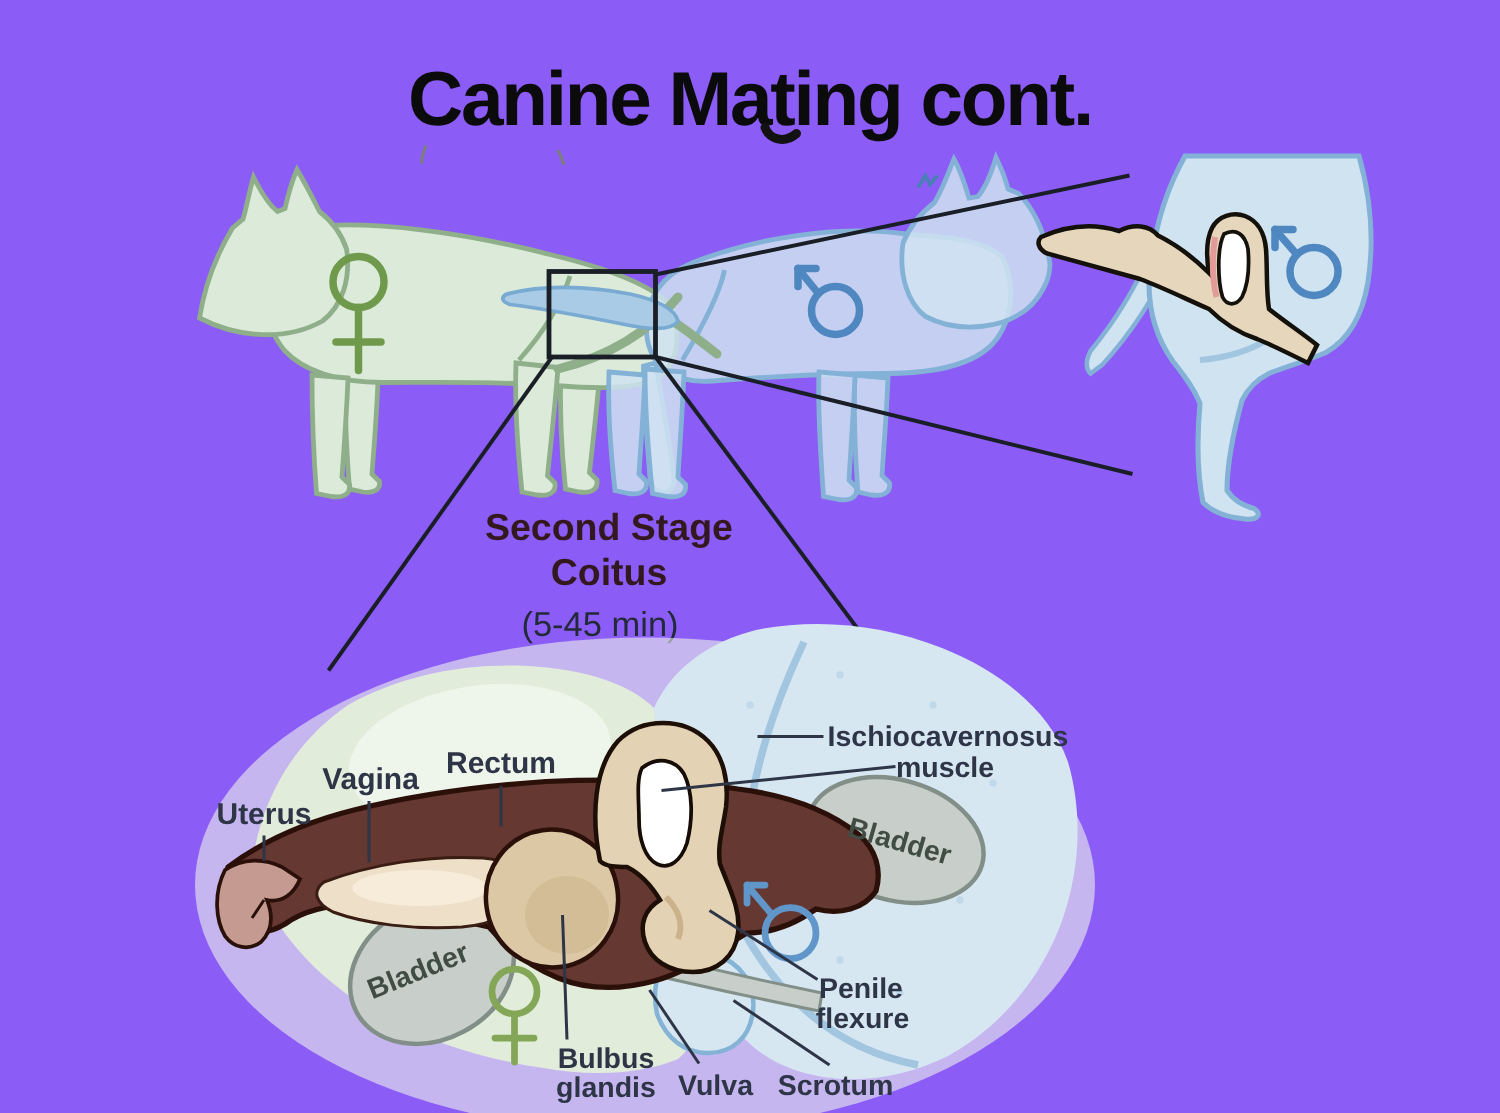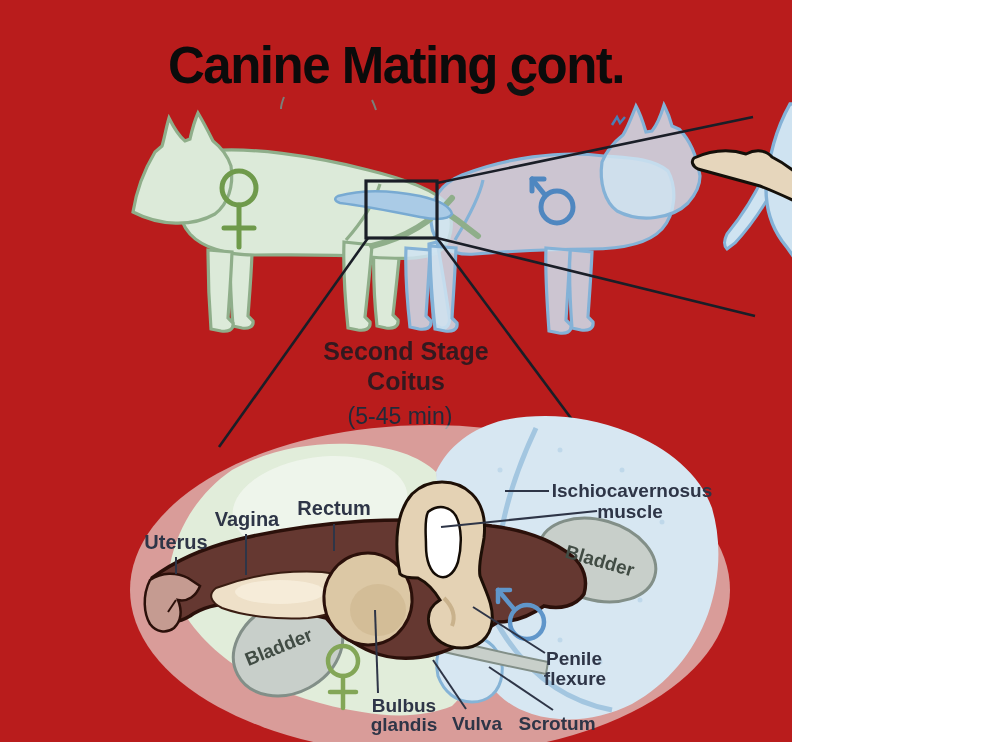--- a/index.html
+++ b/index.html
@@ -1,16 +1,16 @@
 <!DOCTYPE html>
 <html><head>
 <meta charset="utf-8">
 <style>
   html,body{margin:0;padding:0;background:#ffffff;}
-  .slide{position:relative;width:792px;height:742px;background:#b91c1c;overflow:hidden;
+  .slide{position:relative;width:1000px;height:742px;background:#8b5cf6;overflow:hidden;
          font-family:"Liberation Sans", sans-serif;}
   .slide-title{position:absolute;top:36px;left:0;right:0;text-align:center;
     font-size:51px;font-weight:bold;letter-spacing:-1.5px;color:#0b0b0b;margin:0;}
   svg{position:absolute;top:0;left:0;}
   text{font-family:"Liberation Sans", sans-serif;}
   .lbl{font-size:20px;font-weight:600;fill:#2e3547;}
   .lbl-sm{font-size:19px;font-weight:600;fill:#2e3547;}
   .bladder-lbl{font-size:19px;font-weight:600;fill:#414c44;}
   .stage{font-size:25px;font-weight:bold;fill:#33191f;}
   .stage-min{font-size:23px;font-weight:400;fill:#222a39;}

